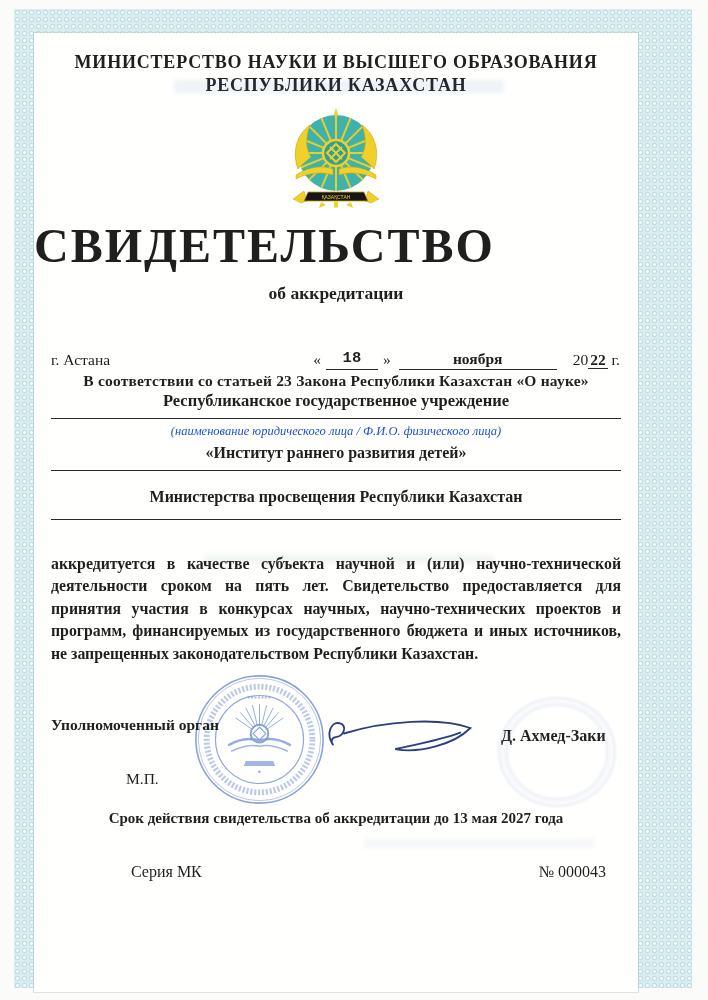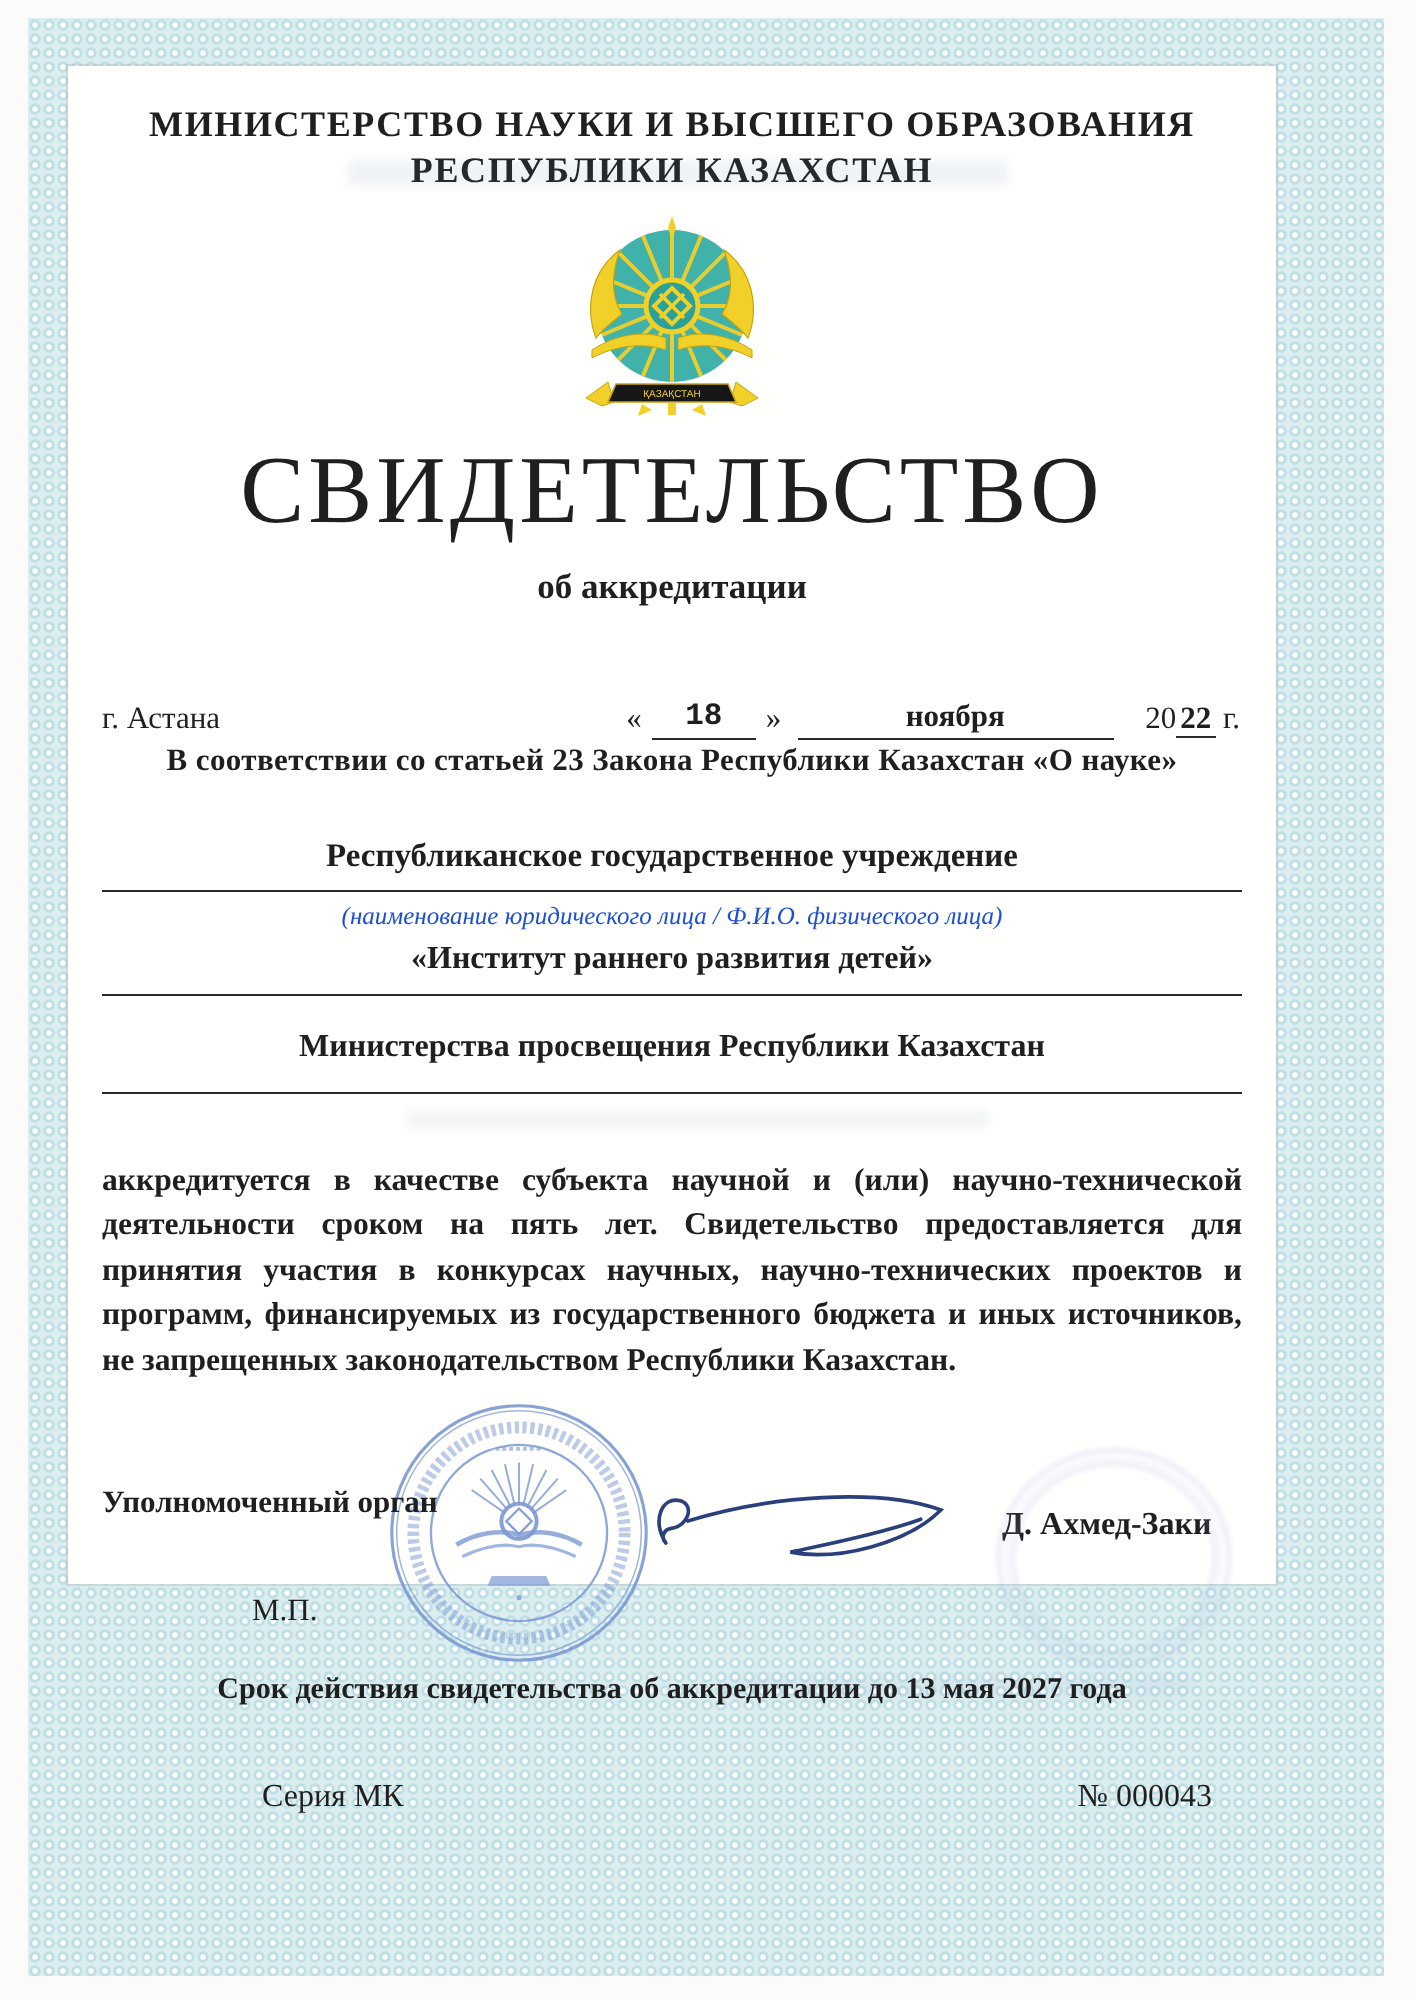--- a/index.html
+++ b/index.html
@@ -11,38 +11,38 @@
   }
   .frame{
     position:absolute;left:14px;top:9px;width:678px;height:979px;
     background-color:#dcedf0;
     background-image:
       radial-gradient(circle at 3.5px 3.5px, #ffffff 1px, rgba(255,255,255,0) 1.7px),
       radial-gradient(circle at 3.5px 3.5px, #bedfe6 2.5px, rgba(190,223,230,0) 3.1px);
     background-size:7px 7px;
   }
   .document{
-    position:absolute;left:34px;top:33px;width:604px;height:759px;
+    position:absolute;left:34px;top:33px;width:604px;height:959px;
     background:#fffffe;
     box-shadow:0 0 0 1px rgba(150,165,170,.28);
     padding-top:18px;box-sizing:border-box;
   }
   .ministry{ text-align:center;font-weight:bold;font-size:18px;line-height:23px;letter-spacing:.8px; }
   .emblem-wrap{ margin-top:10px;height:104px;text-align:center; }
-  .title{ margin-top:8px;text-align:center;font-weight:normal;font-size:48px;line-height:54px;letter-spacing:2px; }
+  .title{ margin-top:8px;text-align:left;font-weight:bold;font-size:48px;line-height:54px;letter-spacing:2px; }
   .subtitle{ margin-top:9px;text-align:center;font-weight:bold;font-size:17.5px;line-height:22px; }
   .issue-row{ margin-top:44px;display:flex;align-items:flex-end;padding:0 18px 0 17px;font-size:15.5px;line-height:21px; }
   .issue-right{ margin-left:auto;display:flex;align-items:flex-end; }
   .slot{ display:inline-block;border-bottom:1.4px solid #2a2a2a;text-align:center;font-weight:bold; }
   .slot-day{ width:52px;margin:0 5px;font-family:Liberation Mono, monospace; }
   .slot-month{ width:158px;margin-left:8px; }
   .year-group{ margin-left:16px;white-space:nowrap; }
   .year-tens{ font-weight:bold;border-bottom:1.4px solid #2a2a2a;padding:0 2px; }
   .legal{ text-align:center;font-weight:bold;font-size:15.5px;line-height:21px;letter-spacing:.2px; }
-  .org-type{ margin-top:27px;text-align:center;font-weight:bold;font-size:16.5px;line-height:20px; }
+  .org-type{ text-align:center;font-weight:bold;font-size:16.5px;line-height:20px; }
   .rule{ margin:7px 17px 0;border-top:1.4px solid #2a2a2a;height:0; }
   .rule-3{ margin-top:12px; }
   .name-caption{ margin-top:4px;text-align:center;font-style:italic;font-size:12.5px;line-height:17px;color:#1d4ed8; }
   .org-name{ margin-top:3px;text-align:center;font-weight:bold;font-size:16px;line-height:20px; }
   .org-parent{ margin-top:16px;text-align:center;font-weight:bold;font-size:16px;line-height:20px; }
   .paragraph{ margin:33px 17px 0;text-align:justify;font-weight:bold;font-size:15.8px;line-height:22.4px; }
   .sig-area{ position:relative;height:190px; }
   .authorized{ position:absolute;left:17px;top:51px;font-weight:bold;font-size:15.5px;white-space:nowrap;z-index:3; }
   .seal{ position:absolute;left:157px;top:6px;width:137px;height:137px;z-index:2; }
   .sig-stroke{ position:absolute;left:277px;top:41px;width:185px;height:55px;z-index:3; }

